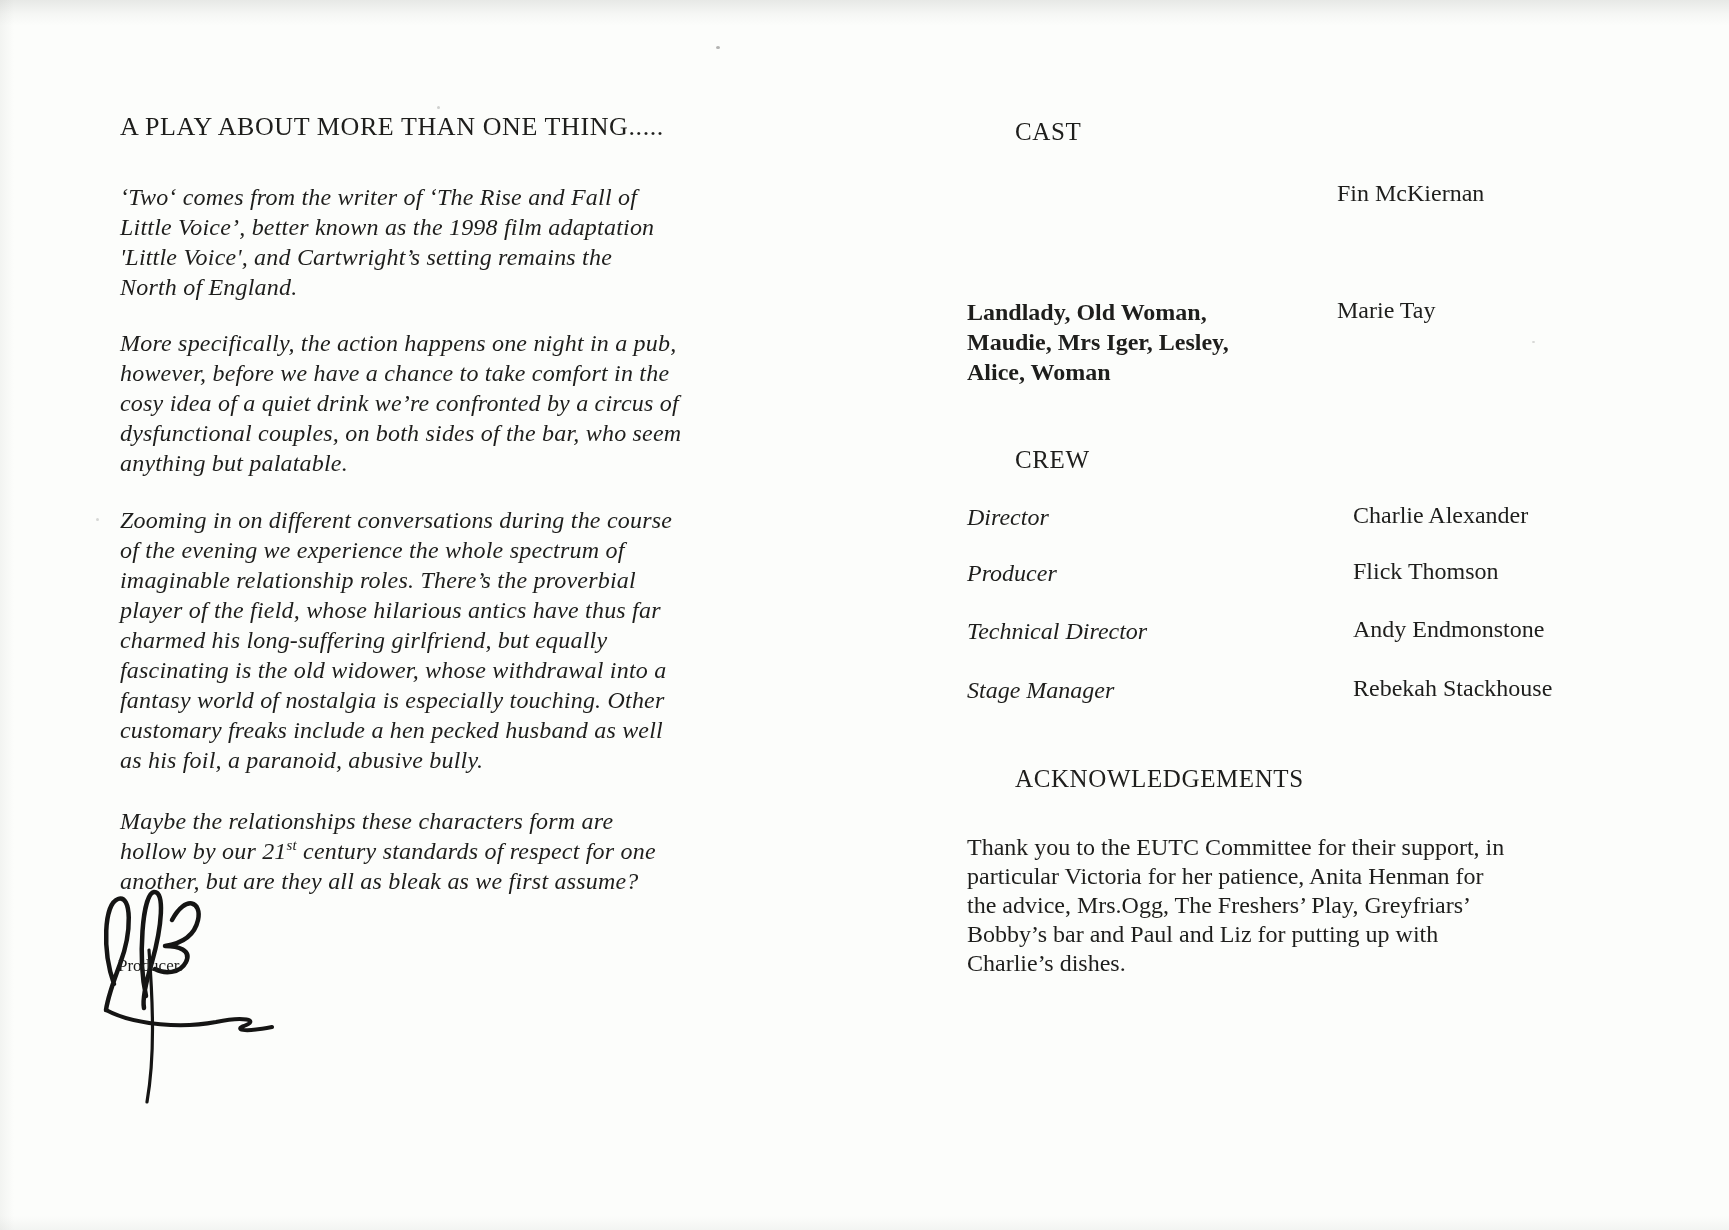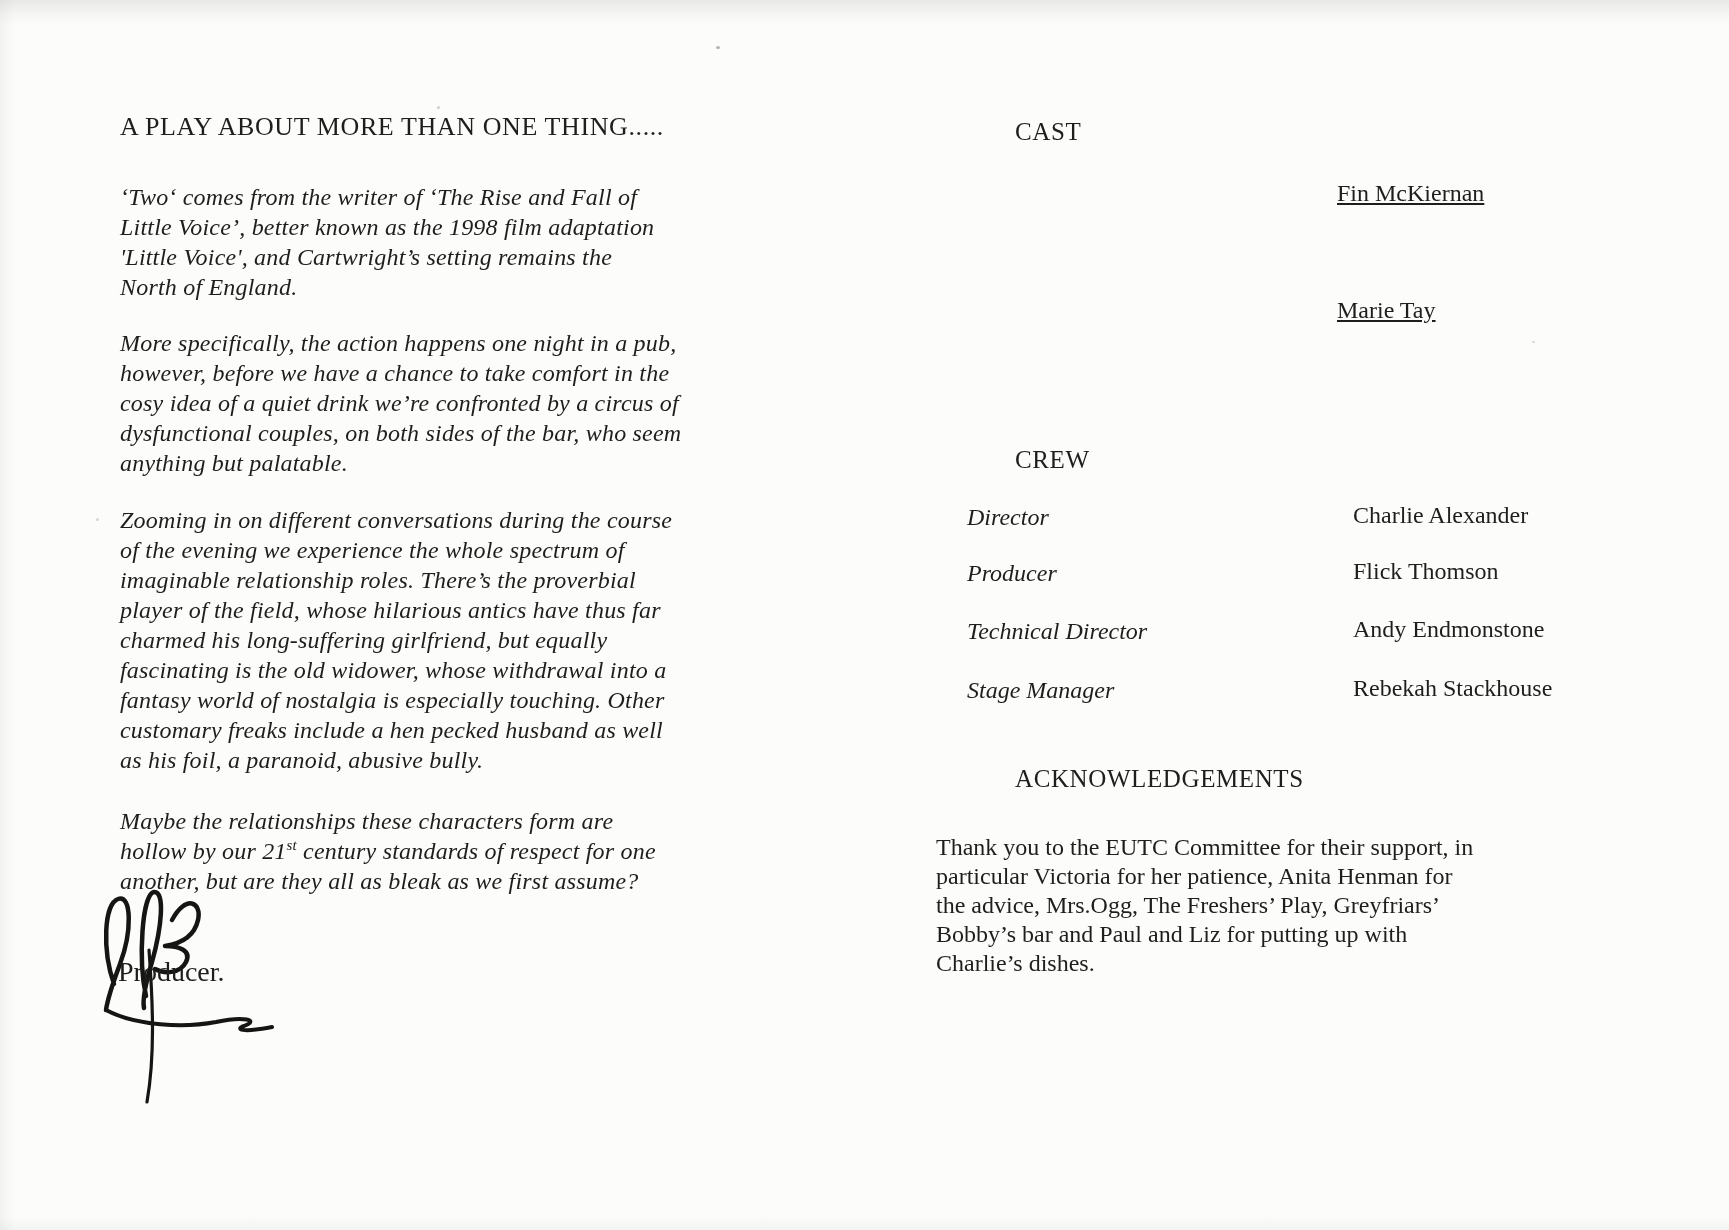--- a/index.html
+++ b/index.html
@@ -50,54 +50,53 @@
   }
   .p1 { top: 182px; }
   .p2 { top: 328px; }
   .p3 { top: 505px; }
   .p4 { top: 806px; }
   sup.ordinal { font-size: 0.62em; vertical-align: super; line-height: 0; }
 
   .signature-svg { position: absolute; left: 92px; top: 884px; }
   .signoff {
     position: absolute; left: 118px; top: 956px;
-    font-size: 28px;
+    font-size: 17px;
   }
 
   
   .r-heading {
     left: 967px; font-size: 25px; letter-spacing: 0.6px; font-weight: 400; margin-left: 48px;
   }
   .h-cast { top: 118px; }
   .h-crew { top: 446px; }
   .h-ack  { top: 765px; }
 
   .cast-row { position: absolute; left: 967px; width: 720px; }
   .cast-row.r1 { top: 180px; }
   .cast-row.r2 { top: 297px; }
   .cast-roles {
     display: inline-block; width: 350px; vertical-align: top;
     font-weight: 700; font-size: 24px; line-height: 30px;
   }
   .cast-actor {
     position: absolute; left: 370px; top: 0;
     font-size: 24px;
-    text-decoration: underline;
   }
 
   .crew-row { position: absolute; left: 967px; width: 720px; }
   .crew-row.c1 { top: 504px; }
   .crew-row.c2 { top: 560px; }
   .crew-row.c3 { top: 618px; }
   .crew-row.c4 { top: 677px; }
   .crew-role { font-style: italic; font-size: 24px; }
   .crew-name { position: absolute; left: 386px; top: -2px; font-size: 24px; font-style: normal; }
 
   .ack-text {
-    left: 936px; top: 833px; width: 620px;
+    left: 967px; top: 833px; width: 620px;
     font-size: 24px; line-height: 29px;
   }
 </style>
 </head>
 <body>
 
 <div class="page">
 
   <div class="scan-edge-top"></div>
   <div class="scan-edge-left"></div>
@@ -148,20 +147,23 @@
 
   <section>
 
     <h2 class="abs r-heading h-cast">CAST</h2>
 
     <div class="cast-row r1">
       <span class="cast-actor">Fin McKiernan</span>
     </div>
 
     <div class="cast-row r2">
+      <div class="cast-roles pre">Landlady, Old Woman,
+Maudie, Mrs Iger, Lesley,
+Alice, Woman</div>
       <span class="cast-actor">Marie Tay</span>
     </div>
 
     <h2 class="abs r-heading h-crew">CREW</h2>
 
     <div class="crew-row c1">
       <span class="crew-role">Director</span>
       <span class="crew-name">Charlie Alexander</span>
     </div>
     <div class="crew-row c2">

